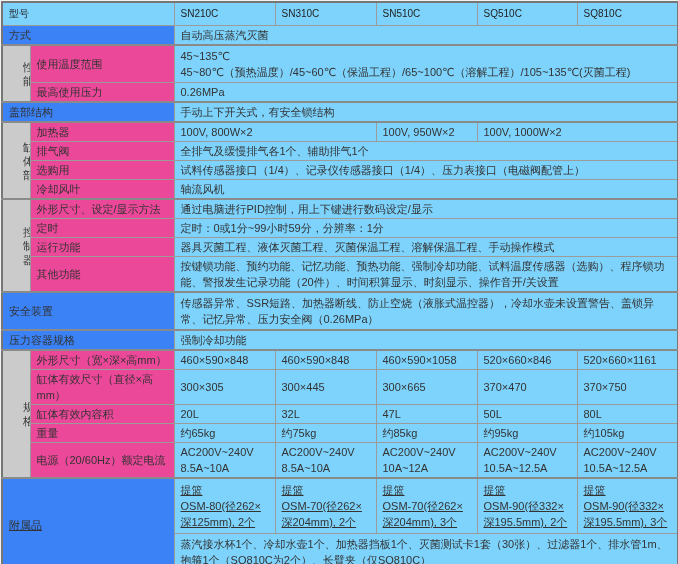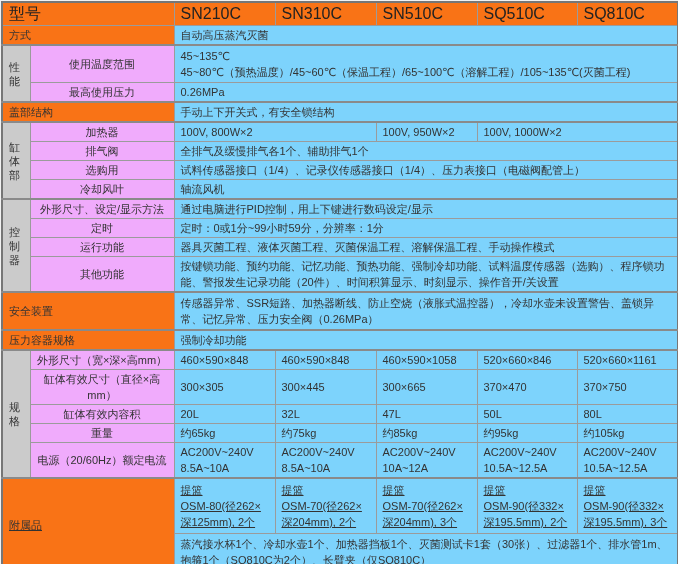--- a/index.html
+++ b/index.html
@@ -1,24 +1,24 @@
 <!DOCTYPE html>
 <html><head>
 <meta charset="utf-8">
 <style>
   html,body{margin:0;padding:0;background:#f2f2f2;}
   body{width:678px;height:564px;overflow:hidden;font-family:"Liberation Sans","DejaVu Sans",sans-serif;}
   .wrap{padding:1px 0 0 1px;}
   table{border-collapse:collapse;table-layout:fixed;width:676px;border:2px solid #767676;background:#fff;}
   td{border:1px solid #9b9b9b;font-size:11px;line-height:16px;color:#333;padding:1px 6px;vertical-align:middle;overflow:hidden;}
   tr.sec td{border-top:2px solid #8a8a8a;}
-  .hdr td{background:#f97316;color:#222;font-size:16px;height:20px;}
-  .lbl{background:#f0abfc;text-align:center;}
-  .full{background:#f97316;}
-  .grp{background:#cbcbcb;text-align:left;padding:2px 6px;word-break:break-all;line-height:14px;}
+  .hdr td{background:#7dd3fc;color:#222;font-size:10px;height:20px;}
+  .lbl{background:#ec4899;}
+  .full{background:#3b82f6;}
+  .grp{background:#cbcbcb;text-align:left;padding:2px 20px;word-break:break-all;line-height:14px;}
   .val{background:#7dd3fc;}
   .r18 td{height:16px;}
   .r34 td{height:32px;}
   .r36 td{height:34px;}
   .r54 td{height:52px;text-decoration:underline;}
   .tworow div{white-space:nowrap;}
 </style>
 </head>
 <body>
 

